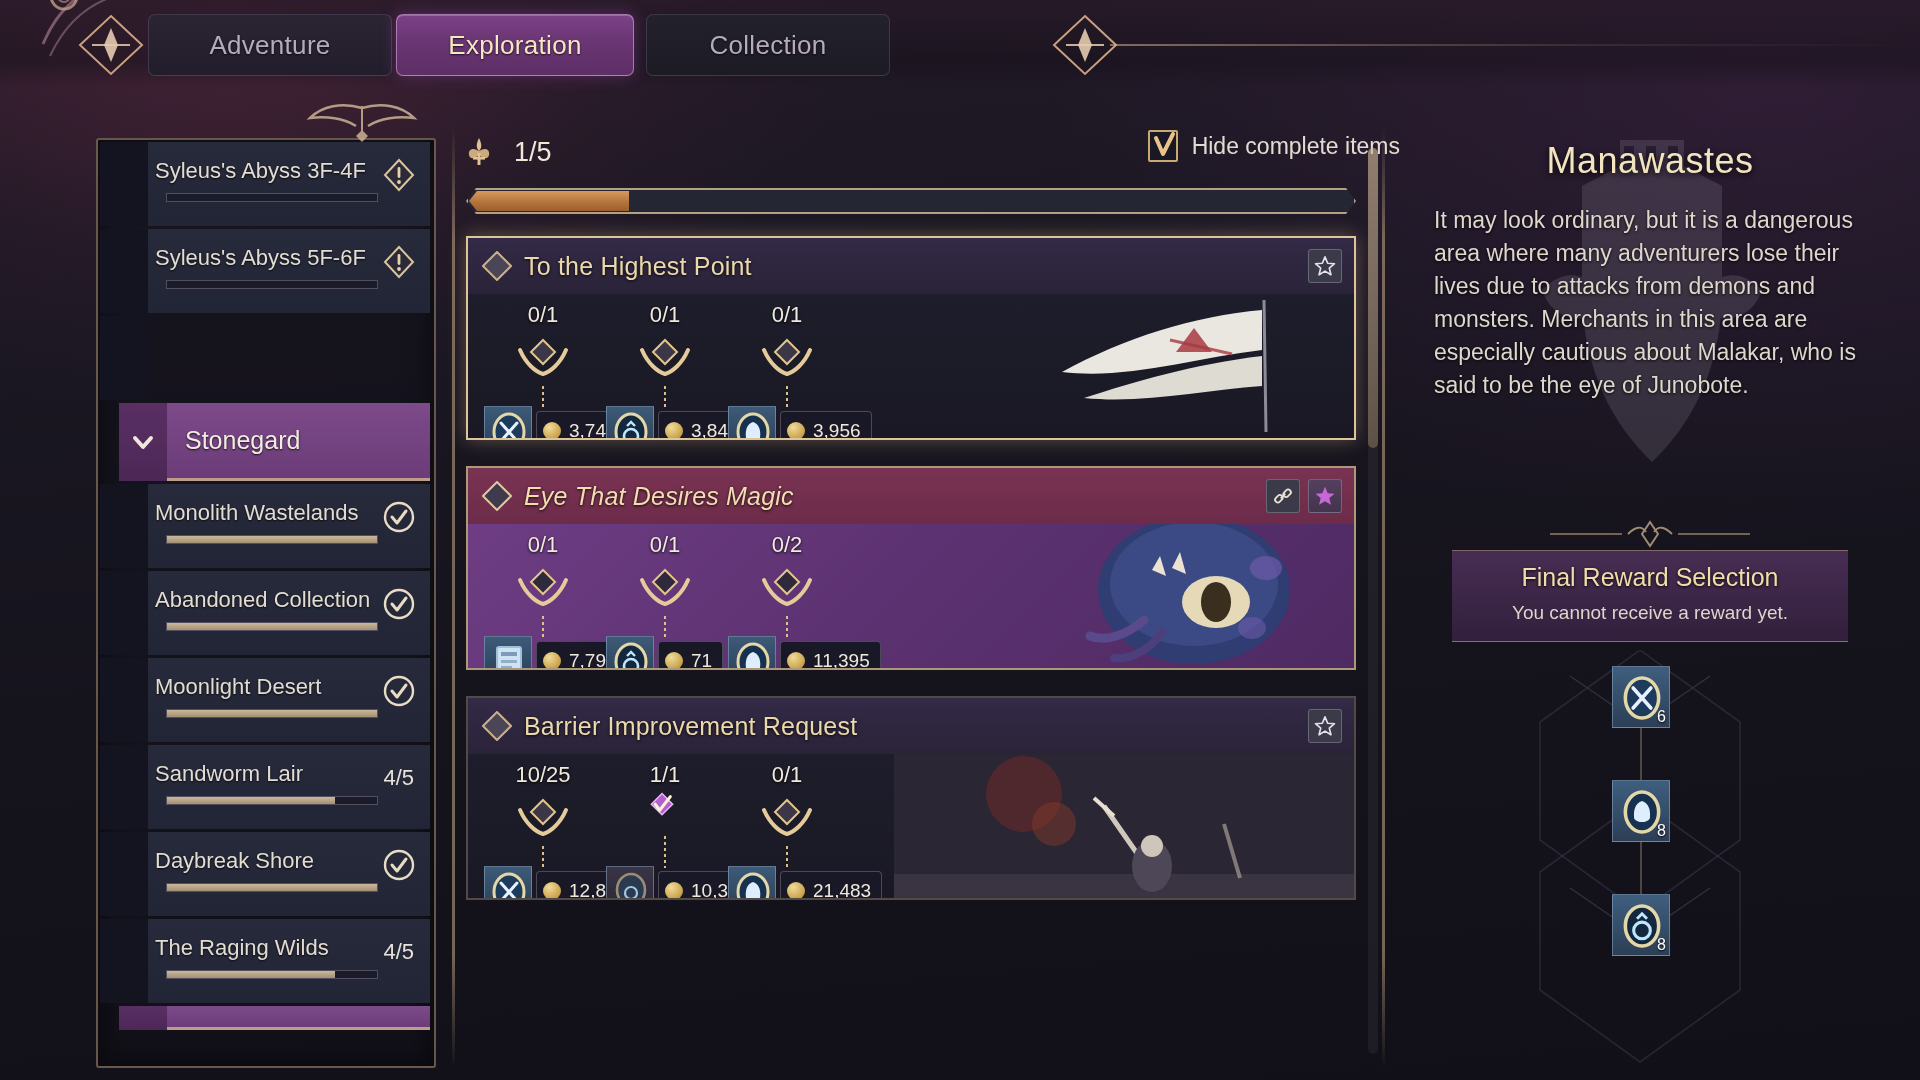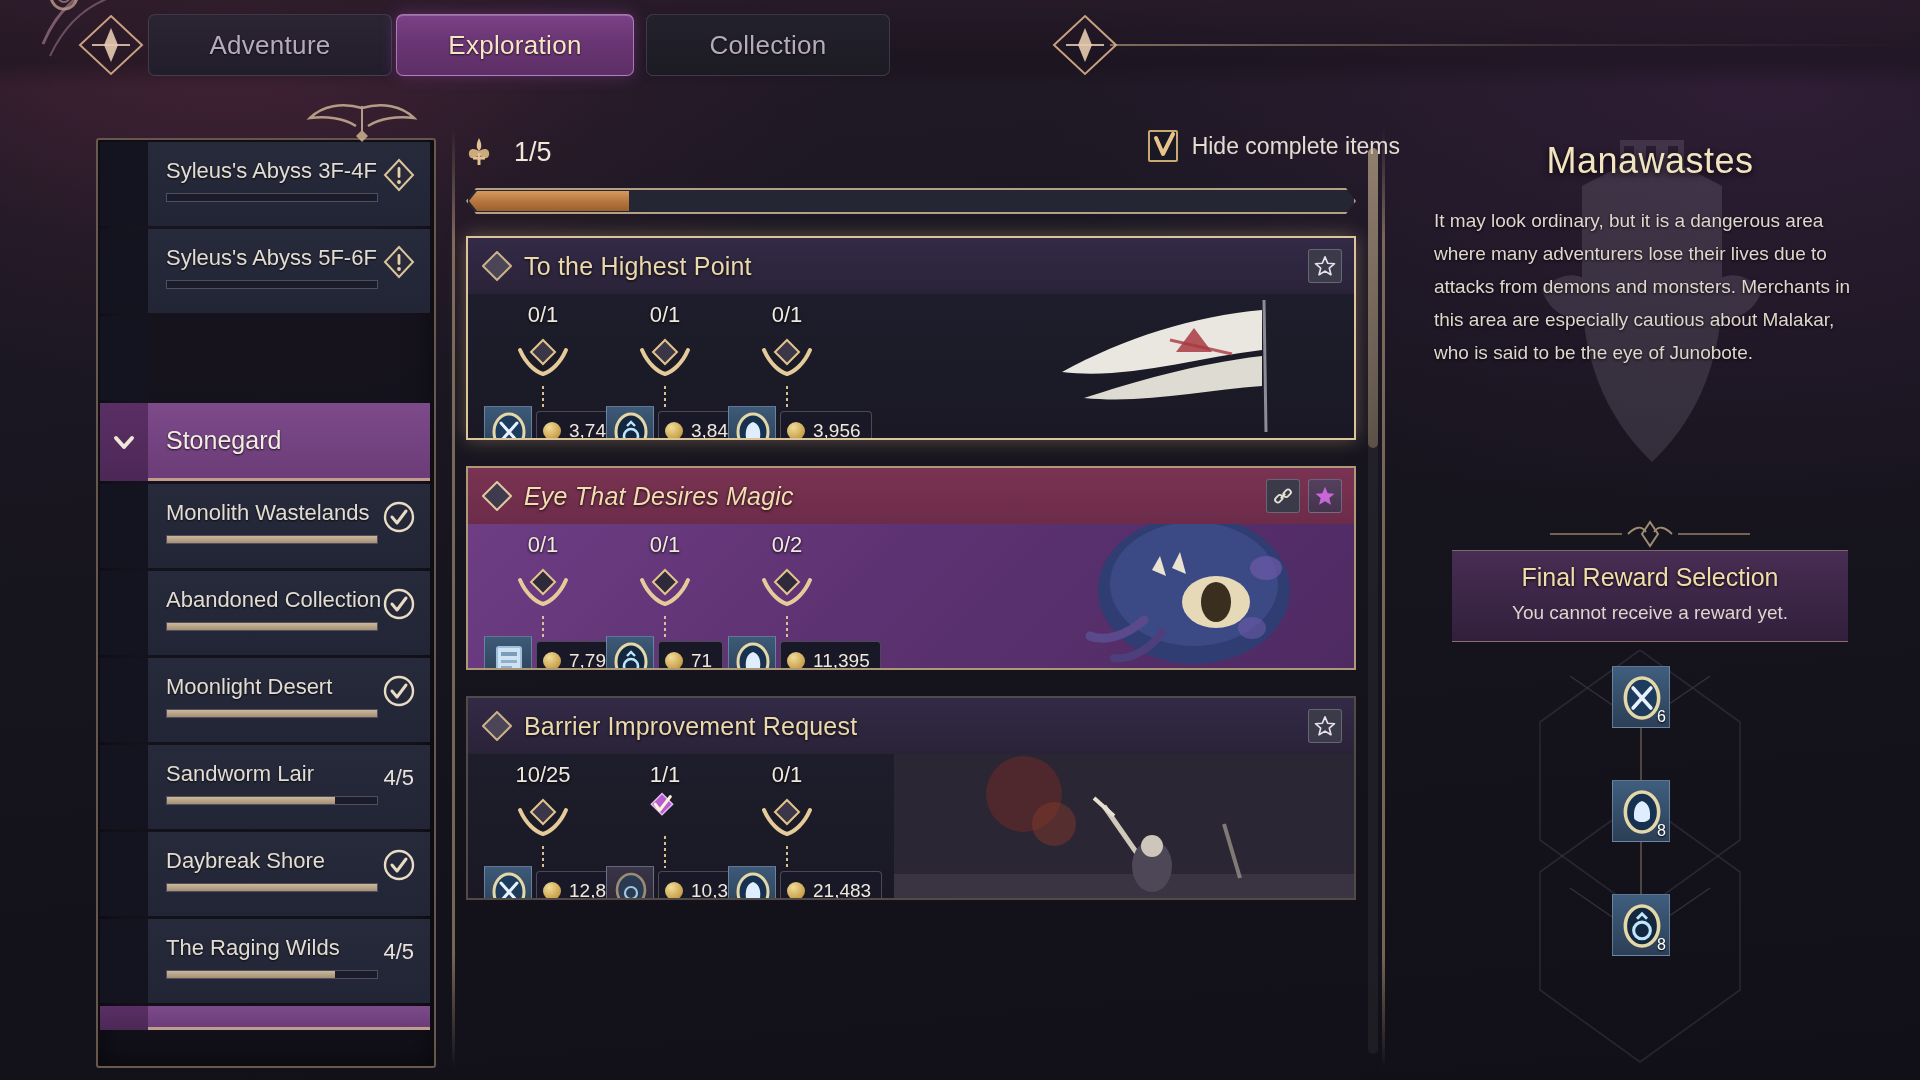--- a/index.html
+++ b/index.html
@@ -100,21 +100,21 @@
     height: 84px;
     cursor: pointer;
   }
   .side-row .gutter {
     position: absolute; left: 0; top: 0; width: 48px; height: 100%;
     background: #141320;
   }
   .side-row .body {
     position: absolute; left: 48px; top: 0; right: 0; height: 100%;
     background: linear-gradient(180deg, #272a3a 0%, #222536 100%);
-    padding: 16px 18px 0 18px;
+    padding: 16px 18px 0 7px;
   }
   .side-row .name {
     font-size: 22px; color: #e2dcd2; text-shadow: 0 1px 2px rgba(0,0,0,0.8);
     white-space: nowrap;
   }
   .side-row .bar {
     position: absolute; left: 18px; bottom: 24px; width: 212px; height: 9px;
     background: #1a1c2a; border: 1px solid rgba(150,140,160,0.45);
   }
   .side-row .bar > i {
@@ -124,20 +124,21 @@
   .side-row .badge {
     position: absolute; right: 16px; top: 20px;
     font-size: 22px; color: #e8e2d8;
   }
   .side-row .mark {
     position: absolute; right: 14px; top: 16px;
     width: 34px; height: 34px;
   }
   .side-row.group {
     height: 78px;
+    margin-left: 19px;
   }
   .side-row.group .gutter {
     background: linear-gradient(180deg, #5a2f64 0%, #4c2856 100%);
     display: flex; align-items: center; justify-content: center;
   }
   .side-row.group .body {
     background: linear-gradient(180deg, #7d4a8a 0%, #6b3c78 100%);
     display: flex; align-items: center;
     padding: 0 18px;
     border-bottom: 3px solid rgba(214,186,142,0.75);
@@ -306,21 +307,21 @@
     position: absolute; left: 112px; top: 20px; width: 280px; height: 360px;
     opacity: 0.16; pointer-events: none;
   }
   .region-title {
     position: relative; text-align: center; margin-top: 20px;
     font-size: 36px; color: #f3e4c0; letter-spacing: 0.5px;
     text-shadow: 0 2px 6px rgba(0,0,0,0.9);
   }
   .region-desc {
     position: relative; margin: 22px 34px 0 34px;
-    font-size: 19px; line-height: 33px; color: #ded7cc;
+    font-size: 23px; line-height: 33px; color: #ded7cc;
     text-shadow: 0 1px 3px rgba(0,0,0,0.85);
   }
   .divider-orn {
     position: absolute; left: 150px; top: 400px; width: 200px; height: 28px;
     opacity: 0.7; pointer-events: none;
   }
   .reward-box {
     position: absolute; left: 52px; top: 430px; width: 396px; height: 92px;
     background: linear-gradient(180deg, rgba(112,66,128,0.55) 0%, rgba(78,44,92,0.5) 100%);
     border-top: 1px solid rgba(222,190,146,0.45);

